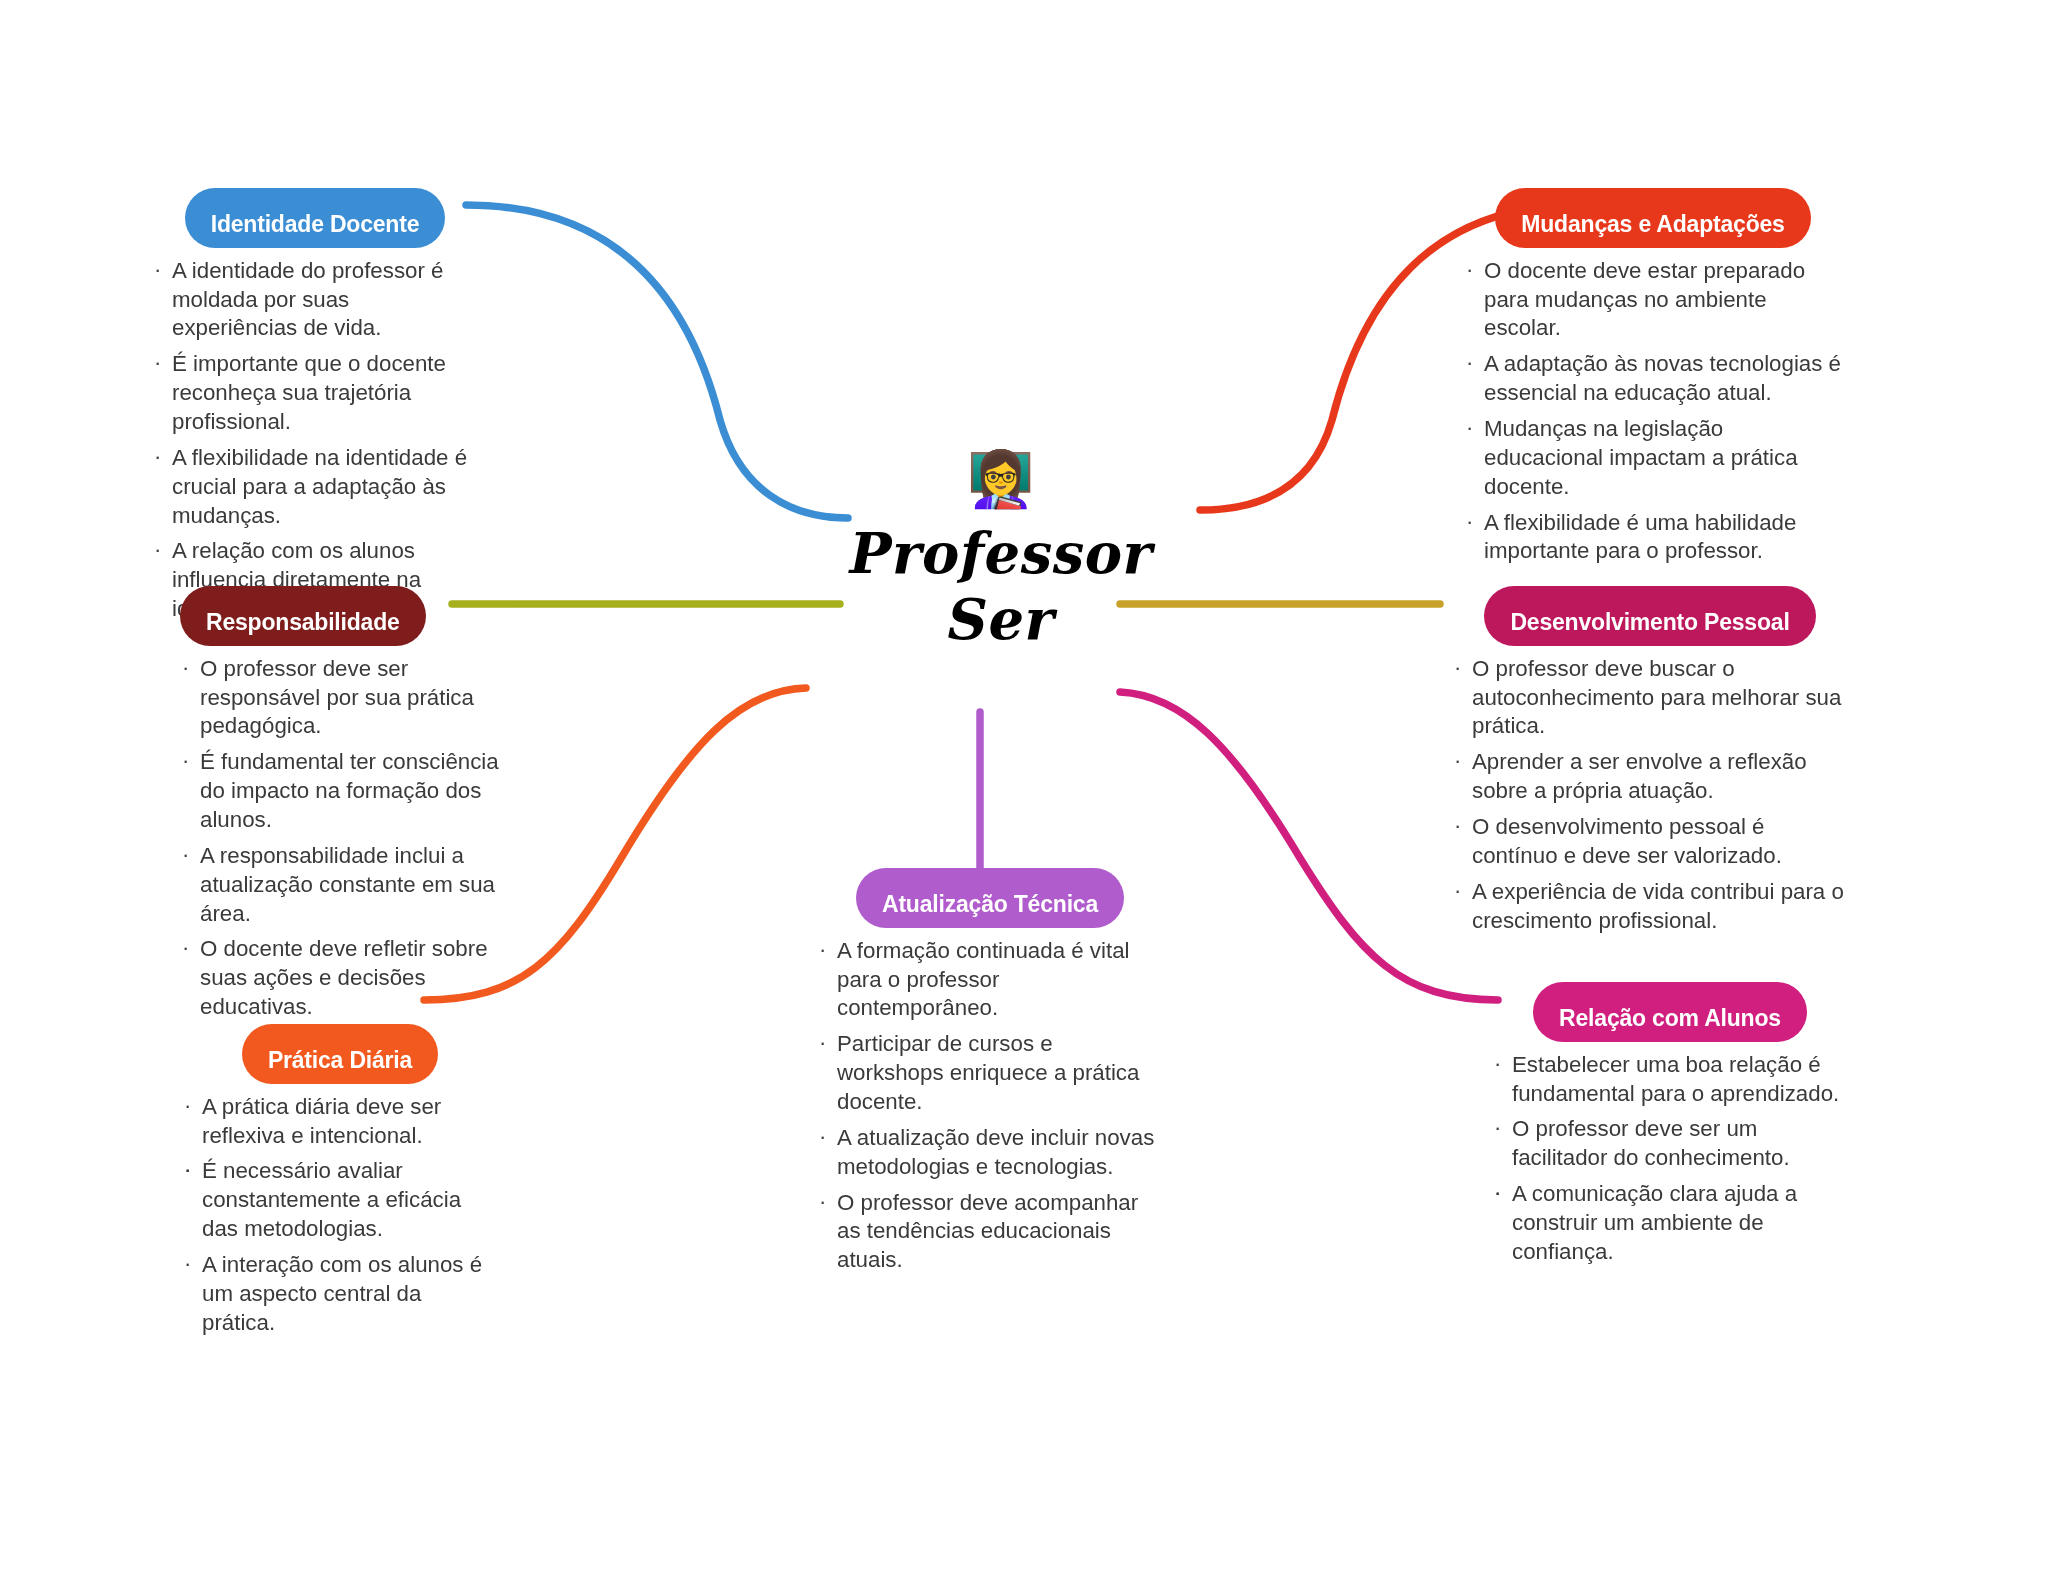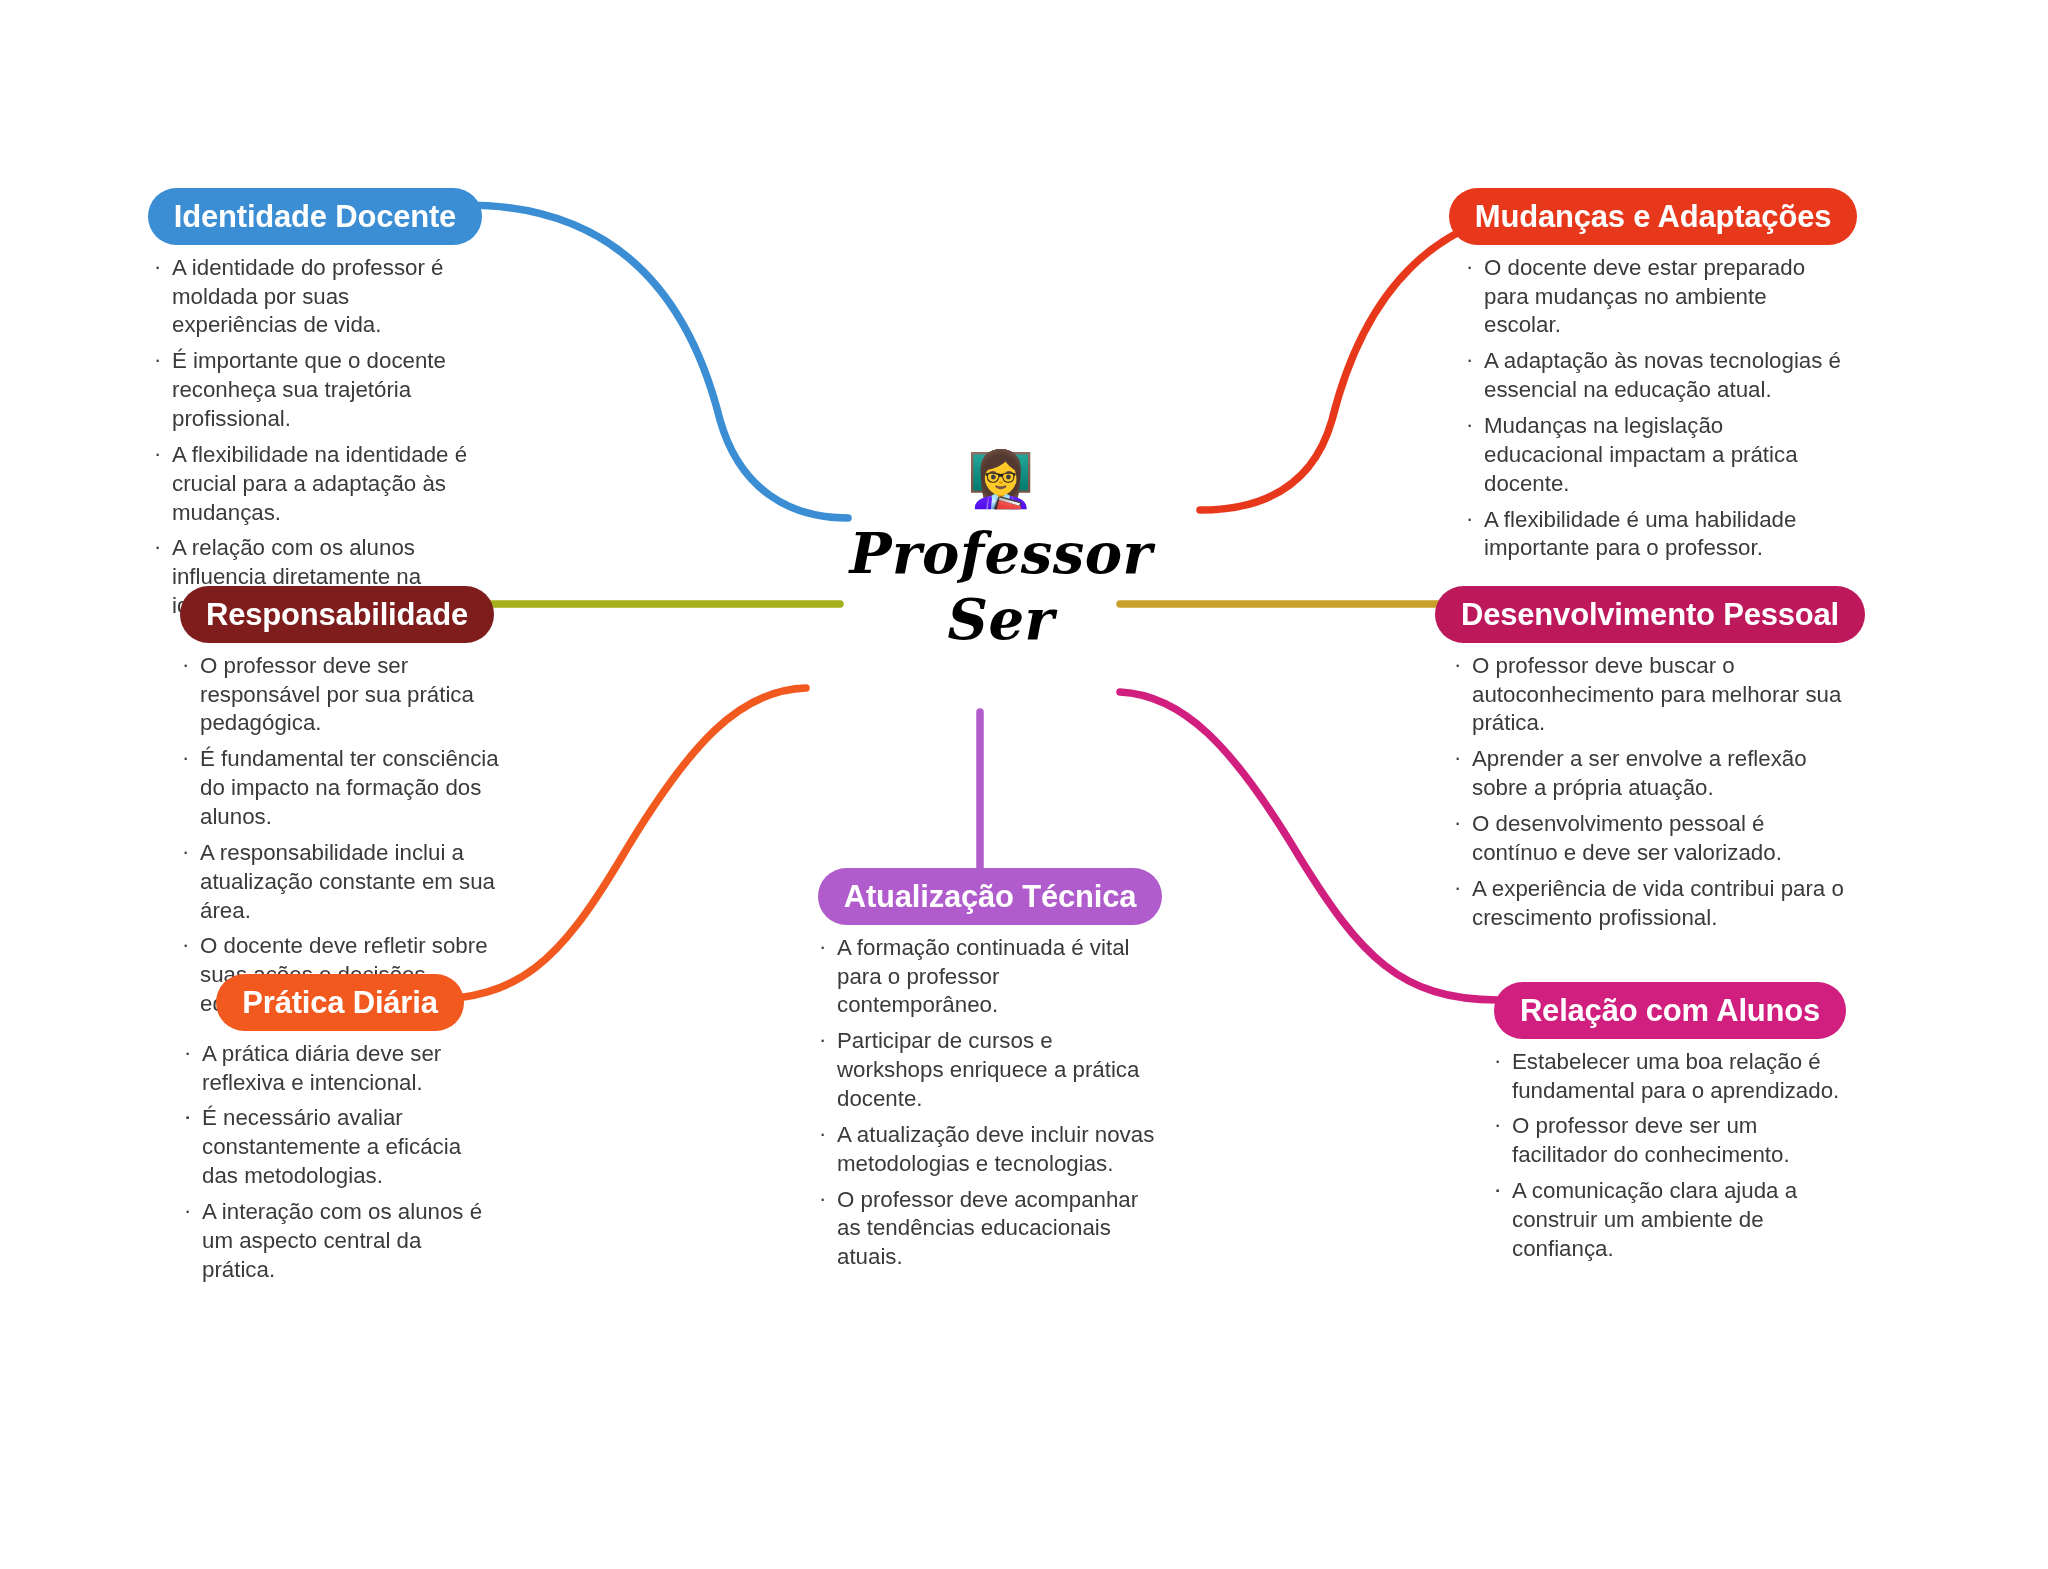--- a/index.html
+++ b/index.html
@@ -62,23 +62,23 @@
   
   .branch {
     position: absolute;
   }
 
   .pill {
     display: inline-block;
     border-radius: 999px;
     color: #ffffff;
     font-weight: 700;
-    font-size: 31px;
+    font-size: 23px;
     letter-spacing: -0.2px;
-    padding: 12px 26px 10px 26px;
+    padding: 24px 26px 10px 26px;
     white-space: nowrap;
     line-height: 1.12;
     text-align: center;
   }
 
   .bullets {
     list-style: none;
     margin-top: 9px;
     padding: 0;
   }
@@ -96,21 +96,21 @@
     left: 4px;
     top: -1px;
     font-size: 22px;
     line-height: 1.295;
     color: #3a3a3c;
   }
 
   
   #branch-identidade      { left: 150px;  top: 188px;  width: 330px; }
   #branch-responsabilidade{ left: 178px;  top: 586px;  width: 330px; }
-  #branch-pratica         { left: 180px;  top: 974px;  width: 320px; }
+  #branch-pratica         { left: 180px;  top: 1024px;  width: 320px; }
   #branch-mudancas        { left: 1462px; top: 188px;  width: 382px; }
   #branch-desenvolvimento { left: 1450px; top: 586px;  width: 400px; }
   #branch-relacao         { left: 1490px; top: 982px;  width: 360px; }
   #branch-atualizacao     { left: 815px;  top: 868px;  width: 350px; }
 
   
   #branch-mudancas .pill-row,
   #branch-desenvolvimento .pill-row,
   #branch-relacao .pill-row,
   #branch-atualizacao .pill-row,

